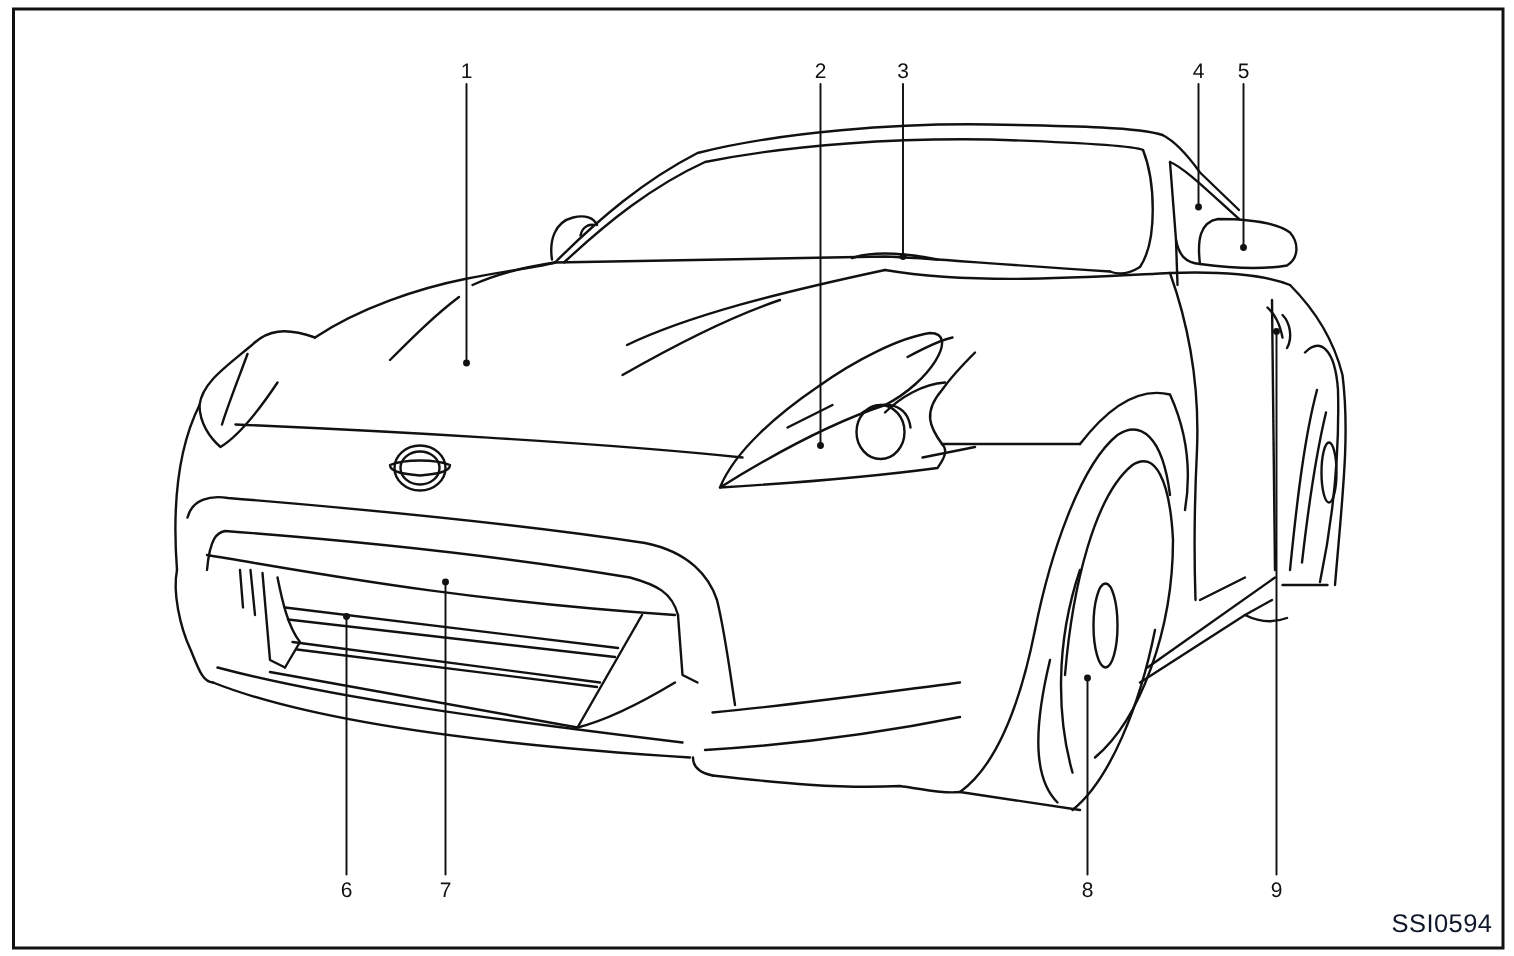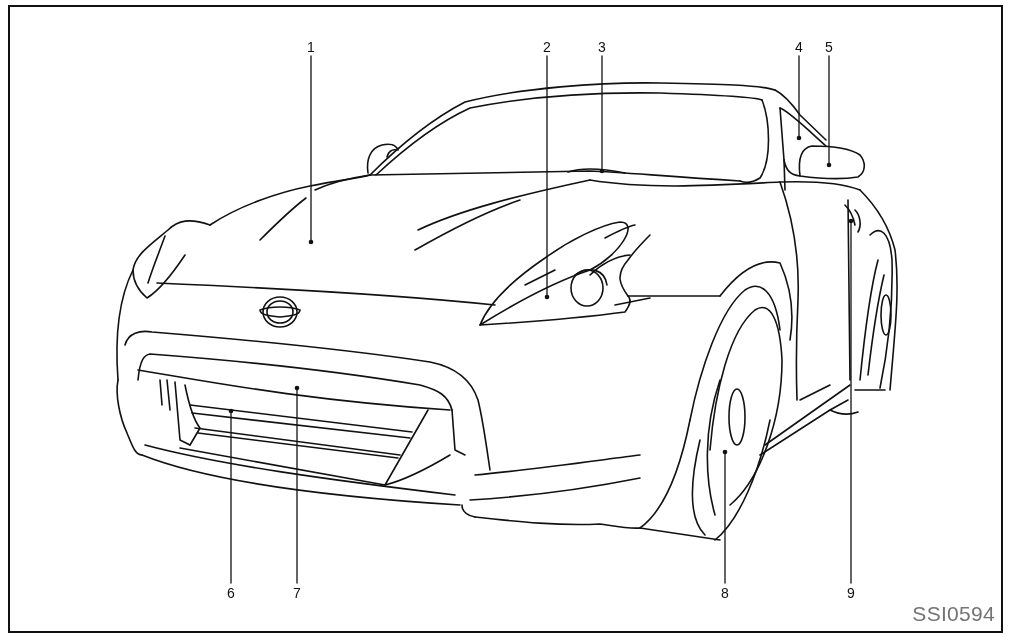--- a/index.html
+++ b/index.html
@@ -1,20 +1,20 @@
 <!DOCTYPE html>
 <html><head>
   <meta charset="utf-8">
   <style>
     html, body { margin: 0; padding: 0; background: #ffffff; }
     body { width: 1009px; height: 637px; position: relative; overflow: hidden; font-family: "Liberation Sans", sans-serif; }
     .frame { position: absolute; left: 8px; top: 5px; width: 995px; height: 628px; border: 2px solid #111; box-sizing: border-box; background: #fff; }
     svg.art { position: absolute; left: 0; top: 0; width: 1009px; height: 637px; }
     .callout { position: absolute; font-size: 14px; color: #111; transform: translateX(-50%); line-height: 1; }
-    .figure-id { position: absolute; right: 14px; bottom: 11px; font-size: 21px; color: #737373; letter-spacing: 0.3px; }
+    .figure-id { position: absolute; right: 14px; bottom: 11px; font-size: 17px; color: #0f172a; letter-spacing: 0.3px; }
   </style>
 </head>
 <body>
 
 <div class="frame"></div>
 
 <svg class="art" viewBox="0 0 1009 637" xmlns="http://www.w3.org/2000/svg" fill="none" stroke="#111" stroke-width="1.6" stroke-linecap="round" stroke-linejoin="round">
 
   <g>
     <path d="M370 175 C 400 145, 430 120, 465 102 C 520 88, 600 82, 660 83 C 720 84, 760 85, 775 90"></path>

